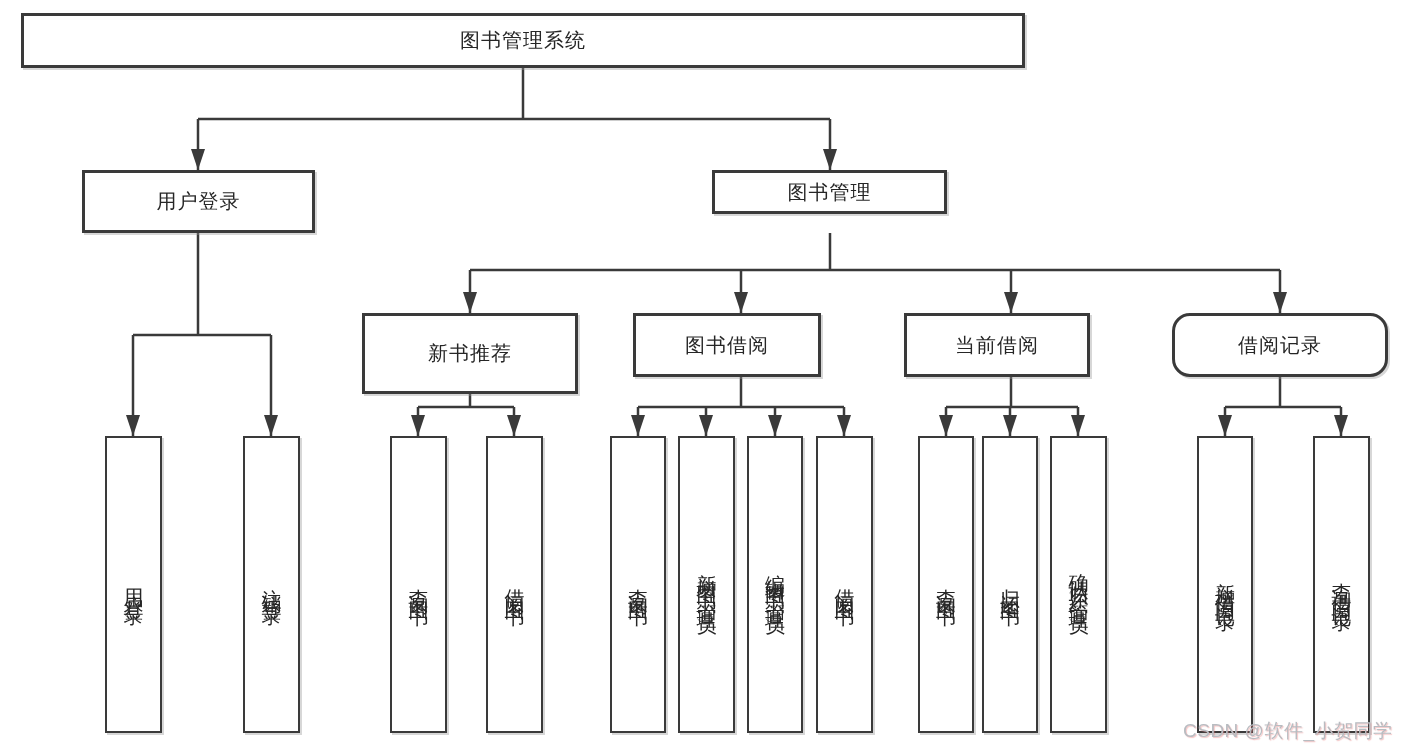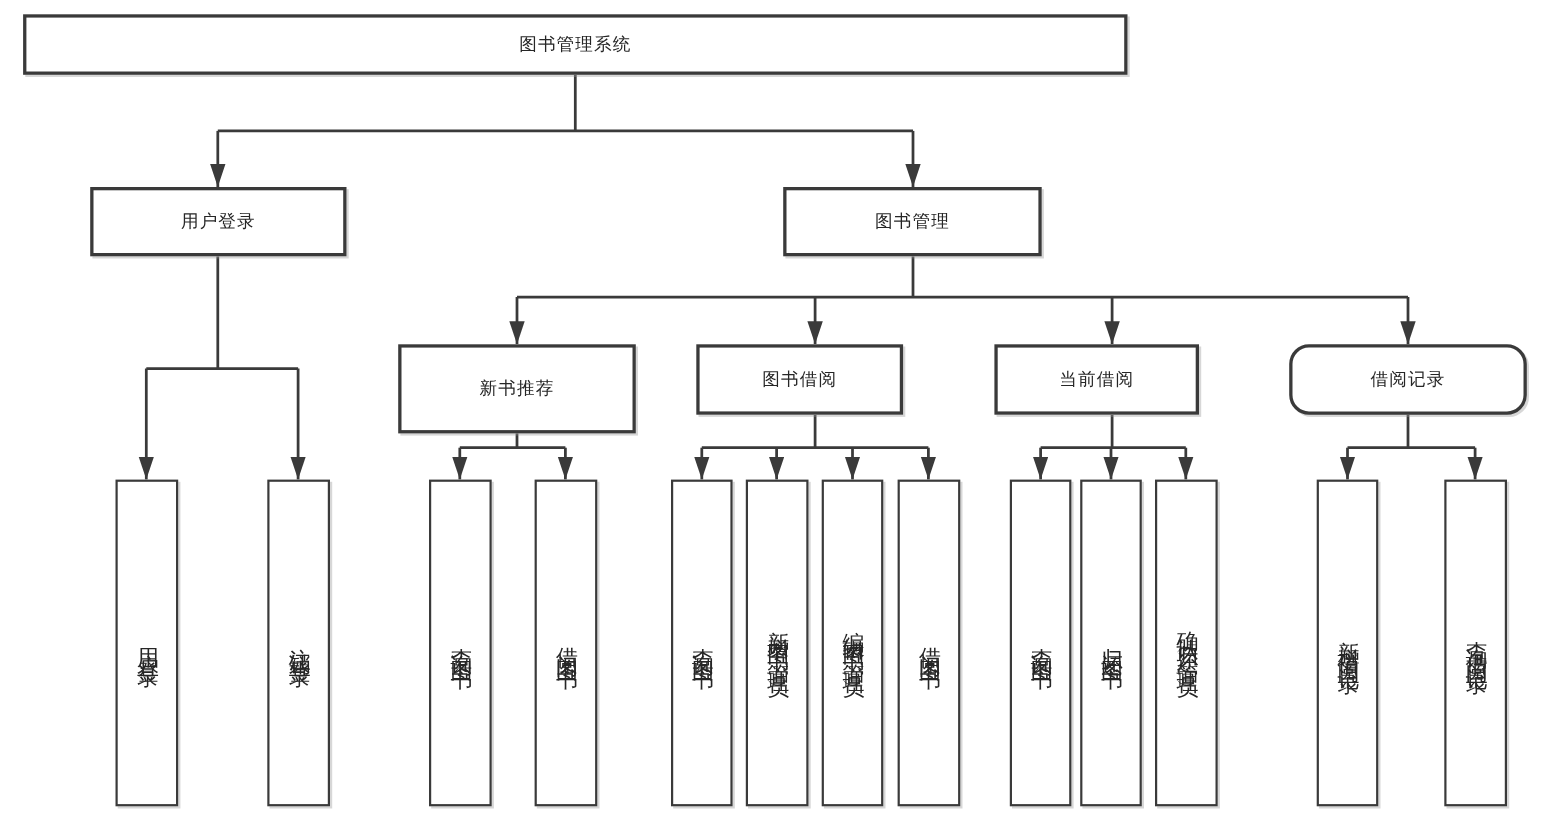--- a/index.html
+++ b/index.html
@@ -8,21 +8,21 @@
     font-family:"Liberation Sans","DejaVu Sans",sans-serif;overflow:hidden;
   }
   svg.wires{position:absolute;left:0;top:0;z-index:1;}
   .node{
     position:absolute;z-index:2;background:#ffffff;
     border:3px solid #3a3a3a;box-sizing:border-box;
     box-shadow:2px 2px 0 rgba(150,150,150,.38);
     display:flex;align-items:center;justify-content:center;
     color:#262626;
   }
-  .node.h{font-size:16px;letter-spacing:1px;}
+  .node.h{font-size:20px;letter-spacing:1px;}
   .node.v{border-width:2.5px;font-size:20px;}
   .node.v .lbl{
     writing-mode:vertical-rl;text-orientation:mixed;
     letter-spacing:6px;line-height:1.15;
   }
   .watermark{
     position:absolute;z-index:3;left:1183px;top:718px;
     font-size:19px;color:#b8bcc1;white-space:nowrap;letter-spacing:.5px;
     text-shadow:1px 1px 1px rgba(232,125,125,.45);
   }
@@ -60,27 +60,28 @@
         <path d="M1011,377 L1011,407 M946,407 L1078,407"></path>
         <line x1="946" y1="407" x2="946" y2="436" marker-end="url(#arrow)"></line>
         <line x1="1010" y1="407" x2="1010" y2="436" marker-end="url(#arrow)"></line>
         <line x1="1078" y1="407" x2="1078" y2="436" marker-end="url(#arrow)"></line>
         <path d="M1280,377 L1280,407 M1225,407 L1341,407"></path>
         <line x1="1225" y1="407" x2="1225" y2="436" marker-end="url(#arrow)"></line>
         <line x1="1341" y1="407" x2="1341" y2="436" marker-end="url(#arrow)"></line>
       </g>
   </svg>
 
+  <div class="watermark">CSDN @软件_小贺同学</div>
 <div class="node h" style="left: 21px; top: 13px; width: 1004px; height: 55px;">
       <span class="lbl">图书管理系统</span>
     </div>
     <div class="node h" style="left: 82px; top: 170px; width: 233px; height: 63px;">
       <span class="lbl">用户登录</span>
     </div>
-    <div class="node h" style="left: 712px; top: 170px; width: 235px; height: 63px;">
+    <div class="node h" style="left: 712px; top: 170px; width: 235px; height: 44px;">
       <span class="lbl">图书管理</span>
     </div>
     <div class="node h" style="left: 362px; top: 313px; width: 216px; height: 81px;">
       <span class="lbl">新书推荐</span>
     </div>
     <div class="node h" style="left: 633px; top: 313px; width: 188px; height: 64px;">
       <span class="lbl">图书借阅</span>
     </div>
     <div class="node h" style="left: 904px; top: 313px; width: 186px; height: 64px;">
       <span class="lbl">当前借阅</span>

